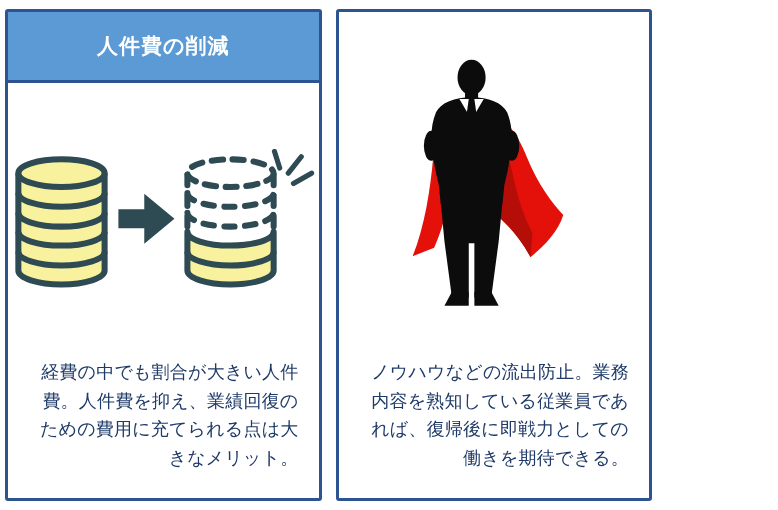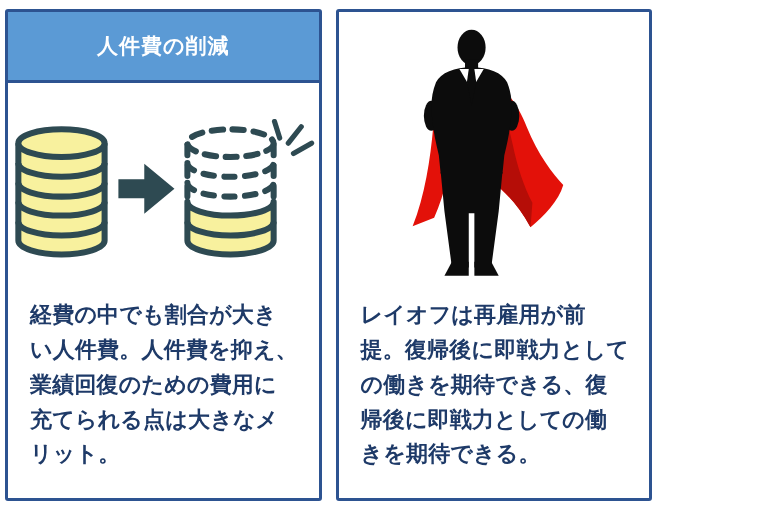--- a/index.html
+++ b/index.html
@@ -52,24 +52,25 @@
     flex: 1 1 auto;
     display: flex;
     align-items: center;
     justify-content: center;
     overflow: hidden;
   }
   .description {
     flex: 0 0 auto;
     padding: 0 20px 26px 22px;
     color: var(--body-text);
-    font-weight: bold;
-    font-size: 22px;
+    font-weight: normal;
+    font-size: 18px;
     line-height: 1.58;
     letter-spacing: 0.2px;
+    text-align: right;
   }
   .coin-illustration { width: 334px; height: auto; margin-top: 6px; }
   .hero-illustration { height: 262px; width: auto; transform: translateX(-22px); margin-top: 4px; }
 </style>
 </head>
 <body>
 
 <div class="canvas">
 
   <div class="panel">
@@ -133,17 +134,17 @@
             <path d="M100,44 C118,44 133,50 138,60 C143,72 144,86 142,100 C141,112 138,126 135,138 L133,158 L67,158 L65,138 C62,126 59,112 58,100 C56,86 57,72 62,60 C67,50 82,44 100,44 Z"></path>
             <path d="M67,156 L133,156 L129,198 L121,258 L103,258 L103,200 L97,200 L97,258 L79,258 L71,198 Z"></path>
             <path d="M79,252 L97,252 L97,267 L71,267 Z"></path>
             <path d="M103,252 L121,252 L129,267 L103,267 Z"></path>
           </g>
 
           <path d="M87,46 L113,46 L100,68 Z" fill="#ffffff"></path>
           <path d="M97,46 L103,46 L105,60 L100,85 L95,60 Z" fill="var(--figure-black)"></path>
         </svg>
       </div>
-      <div class="description">レイオフは再雇用が前提。復帰後に即戦力としての働きを期待できる、復帰後に即戦力としての働きを期待できる。</div>
+      <div class="description">ノウハウなどの流出防止。業務内容を熟知している従業員であれば、復帰後に即戦力としての働きを期待できる。</div>
     </div>
   </div>
 
 </div>
 
 </body></html>

